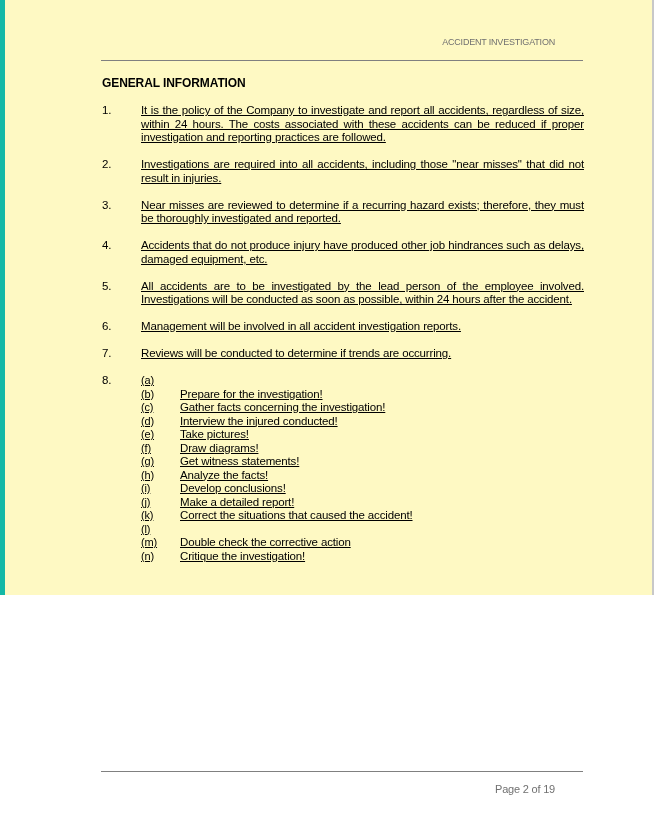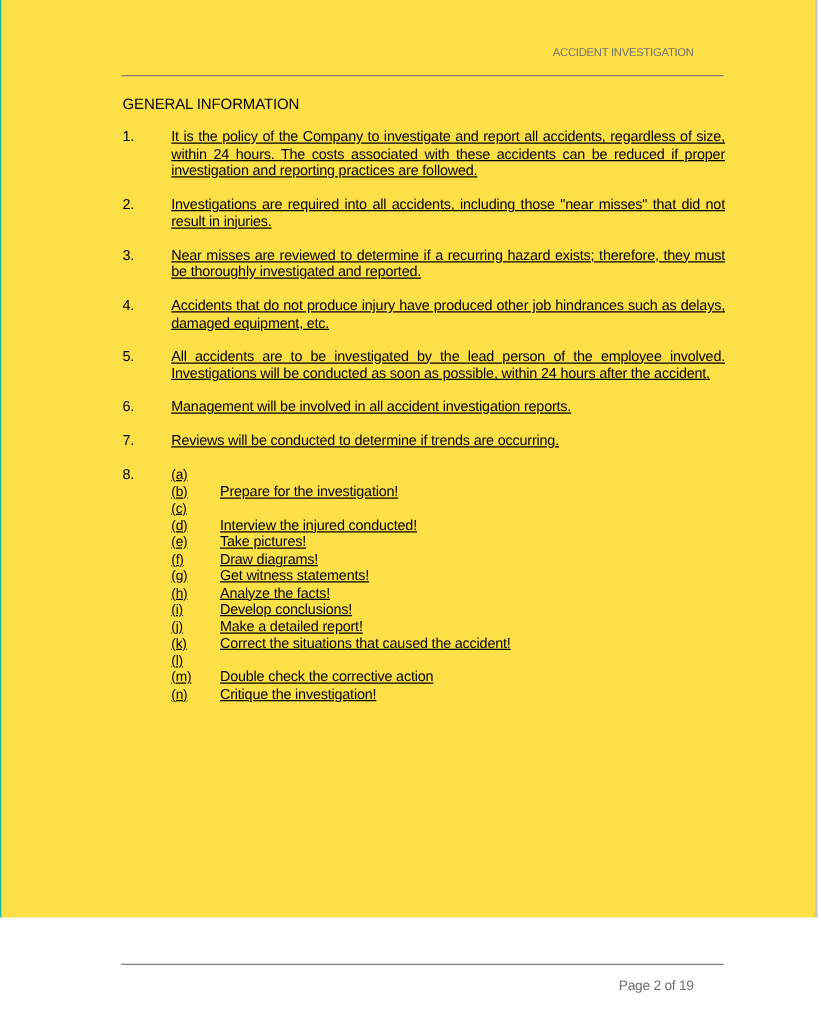--- a/index.html
+++ b/index.html
@@ -4,43 +4,43 @@
 <style>
   html, body { margin: 0; padding: 0; }
   body {
     width: 657px; height: 827px; overflow: hidden;
     background: #ffffff;
     font-family: "Liberation Sans", sans-serif;
     color: #000;
     position: relative;
   }
   .page {
-    position: absolute; left: 0; top: 0; width: 654px; height: 734px;
-    background: #fde047;
-    border-left: 1px solid #14b8a6;
+    position: absolute; left: 0; top: 0; width: 654px; height: 595px;
+    background: #fef9c3;
+    border-left: 5px solid #14b8a6;
     border-right: 2px solid #c8c8c8;
     box-sizing: border-box;
   }
   .header-text {
     position: absolute; top: 37px; right: 97px;
     font-size: 9px; color: #707070; letter-spacing: -0.2px;
   }
   .rule {
     position: absolute; left: 96px; width: 482px; height: 0;
     border-top: 1px solid #808080;
   }
   .rule.top { top: 60px; }
   .rule.bottom { top: 771px; }
   .footer-text {
     position: absolute; top: 783px; right: 97px;
     font-size: 11px; color: #707070; letter-spacing: -0.2px;
   }
   .section-title {
     position: absolute; left: 97px; top: 76px;
-    font-size: 12px; font-weight: normal; letter-spacing: -0.1px;
+    font-size: 12px; font-weight: bold; letter-spacing: -0.1px;
   }
   .items {
     position: absolute; left: 97px; top: 104px; width: 482px;
     font-size: 11.5px; line-height: 13.5px; letter-spacing: -0.15px;
   }
   .item { display: flex; margin-bottom: 13.5px; }
   .item .num { width: 39px; flex: none; }
   .item .text { flex: 1; text-align: justify; text-decoration: underline; }
   .sub { display: flex; }
   .sub .letter { width: 39px; flex: none; font-size: 11px; }
@@ -89,20 +89,21 @@
         <div>
           <div class="sub">
               <span class="letter">(a)</span>
             </div>
           <div class="sub">
               <span class="letter">(b)</span>
               <span>Prepare for the investigation!</span>
             </div>
           <div class="sub">
               <span class="letter">(c)</span>
+              <span>Gather facts concerning the investigation!</span>
             </div>
           <div class="sub">
               <span class="letter">(d)</span>
               <span>Interview the injured conducted!</span>
             </div>
           <div class="sub">
               <span class="letter">(e)</span>
               <span>Take pictures!</span>
             </div>
           <div class="sub">

